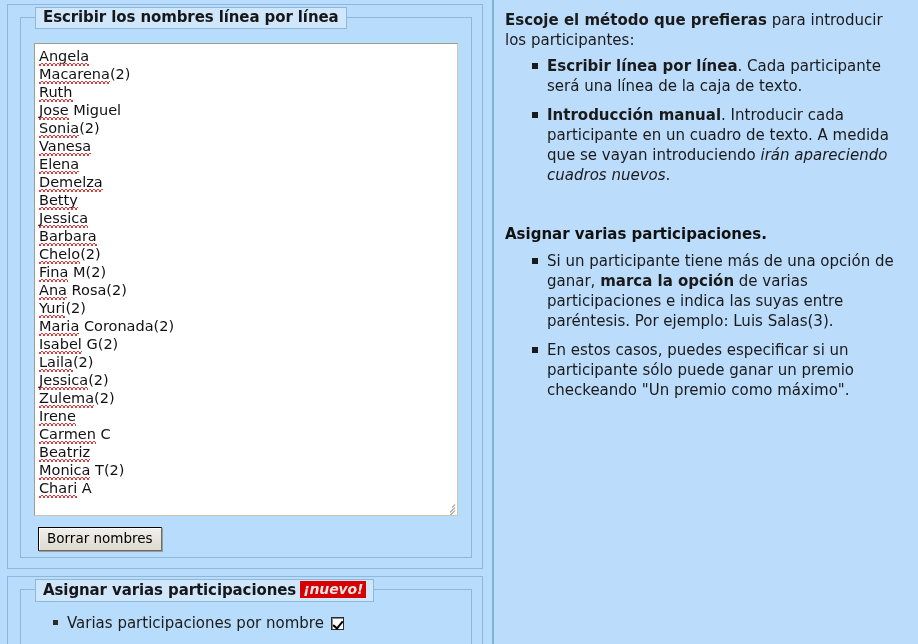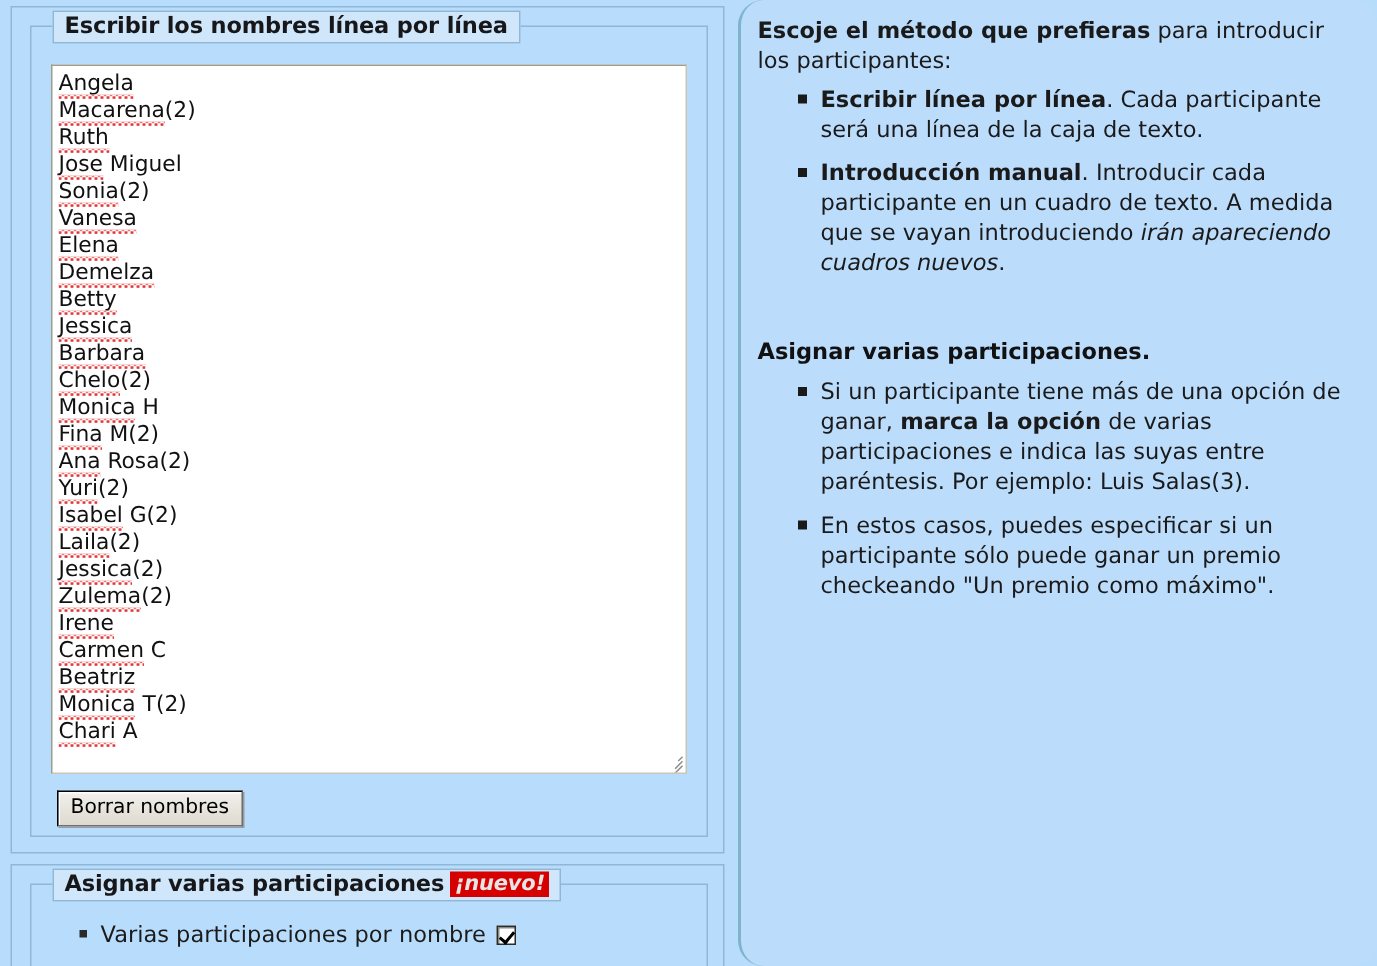--- a/index.html
+++ b/index.html
@@ -239,21 +239,20 @@
     top: 0px;
     width: 426px;
     height: 644px;
     background: #bcdcfb;
     border-left: 2px solid #7fb4cf;
     box-sizing: border-box;
     padding: 10px 12px 0 11px;
     font-size: 15px;
     color: #1a1a1a;
     line-height: 20px;
-    border-radius: 17px;
   }
   .right-col .intro {
     margin: 0 0 6px 0;
   }
   .right-col b { font-weight: bold; }
   .right-col i { font-style: italic; }
 
   .help-list {
     margin: 0;
     padding: 0 0 0 42px;
@@ -298,24 +297,24 @@
               <div class="name-line"><span class="sp">Ruth</span></div>
               <div class="name-line"><span class="sp">Jose</span><span> Miguel</span></div>
               <div class="name-line"><span class="sp">Sonia</span><span>(2)</span></div>
               <div class="name-line"><span class="sp">Vanesa</span></div>
               <div class="name-line"><span class="sp">Elena</span></div>
               <div class="name-line"><span class="sp">Demelza</span></div>
               <div class="name-line"><span class="sp">Betty</span></div>
               <div class="name-line"><span class="sp">Jessica</span></div>
               <div class="name-line"><span class="sp">Barbara</span></div>
               <div class="name-line"><span class="sp">Chelo</span><span>(2)</span></div>
-              <div class="name-line"><span class="sp">Monica</span><span> H</span></div>
               <div class="name-line"><span class="sp">Fina</span><span> M(2)</span></div>
               <div class="name-line"><span class="sp">Ana</span><span> Rosa(2)</span></div>
               <div class="name-line"><span class="sp">Yuri</span><span>(2)</span></div>
+              <div class="name-line"><span class="sp">Maria</span><span> Coronada(2)</span></div>
               <div class="name-line"><span class="sp">Isabel</span><span> G(2)</span></div>
               <div class="name-line"><span class="sp">Laila</span><span>(2)</span></div>
               <div class="name-line"><span class="sp">Jessica</span><span>(2)</span></div>
               <div class="name-line"><span class="sp">Zulema</span><span>(2)</span></div>
               <div class="name-line"><span class="sp">Irene</span></div>
               <div class="name-line"><span class="sp">Carmen</span><span> C</span></div>
               <div class="name-line"><span class="sp">Beatriz</span></div>
               <div class="name-line"><span class="sp">Monica</span><span> T(2)</span></div>
               <div class="name-line"><span class="sp">Chari</span><span> A</span></div>
             </div>

